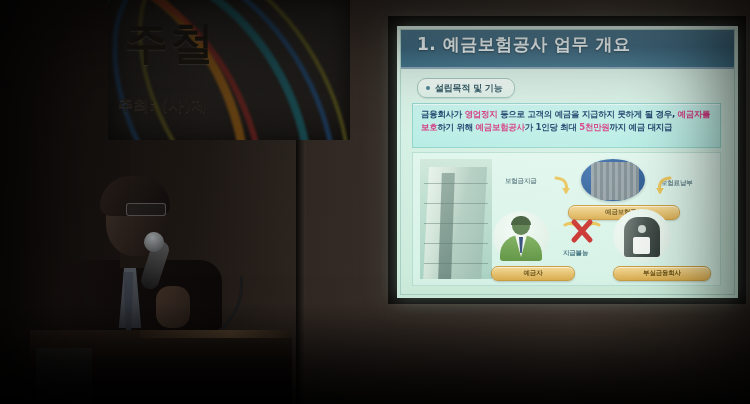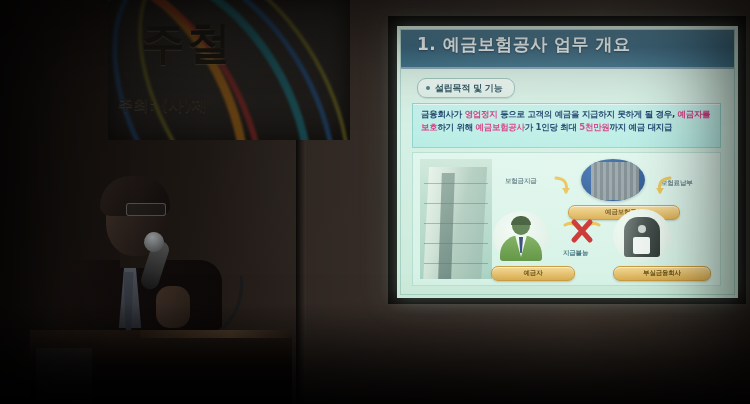--- a/index.html
+++ b/index.html
@@ -39,21 +39,21 @@
     box-shadow:0 0 26px rgba(0,0,0,.8) inset;
   }
   .swoosh{position:absolute;border-radius:50%;filter:blur(1.1px);opacity:.62;}
   .sw1{left:-60px;top:-30px;width:170px;height:300px;border:9px solid #b06a10;transform:rotate(-24deg);}
   .sw2{left:-36px;top:-20px;width:165px;height:300px;border:6px solid #8e2420;transform:rotate(-26deg);}
   .sw3{left:-8px;top:-34px;width:180px;height:305px;border:8px solid #14707e;transform:rotate(-28deg);}
   .sw4{left:24px;top:-40px;width:175px;height:310px;border:5px solid #1b4f86;transform:rotate(-29deg);}
   .sw5{left:52px;top:-48px;width:160px;height:300px;border:4px solid #6e6a1d;transform:rotate(-30deg);}
   .banner-veil{position:absolute;inset:0;background:linear-gradient(90deg,rgba(10,8,7,.55),rgba(20,17,15,.25) 40%,rgba(30,26,22,.15));}
   .banner-title{
-    position:absolute;left:141px;top:14px;
+    position:absolute;left:124px;top:14px;
     font-size:44px;font-weight:700;color:#17140f;
     text-shadow:0 1px 1px rgba(90,85,75,.35);
     letter-spacing:2px;white-space:nowrap;
   }
   .banner-sub{
     position:absolute;left:118px;top:96px;
     font-size:15px;font-weight:700;color:#1d1a15;
     text-shadow:0 1px 0 rgba(95,90,80,.30);
     white-space:nowrap;letter-spacing:.5px;
   }

